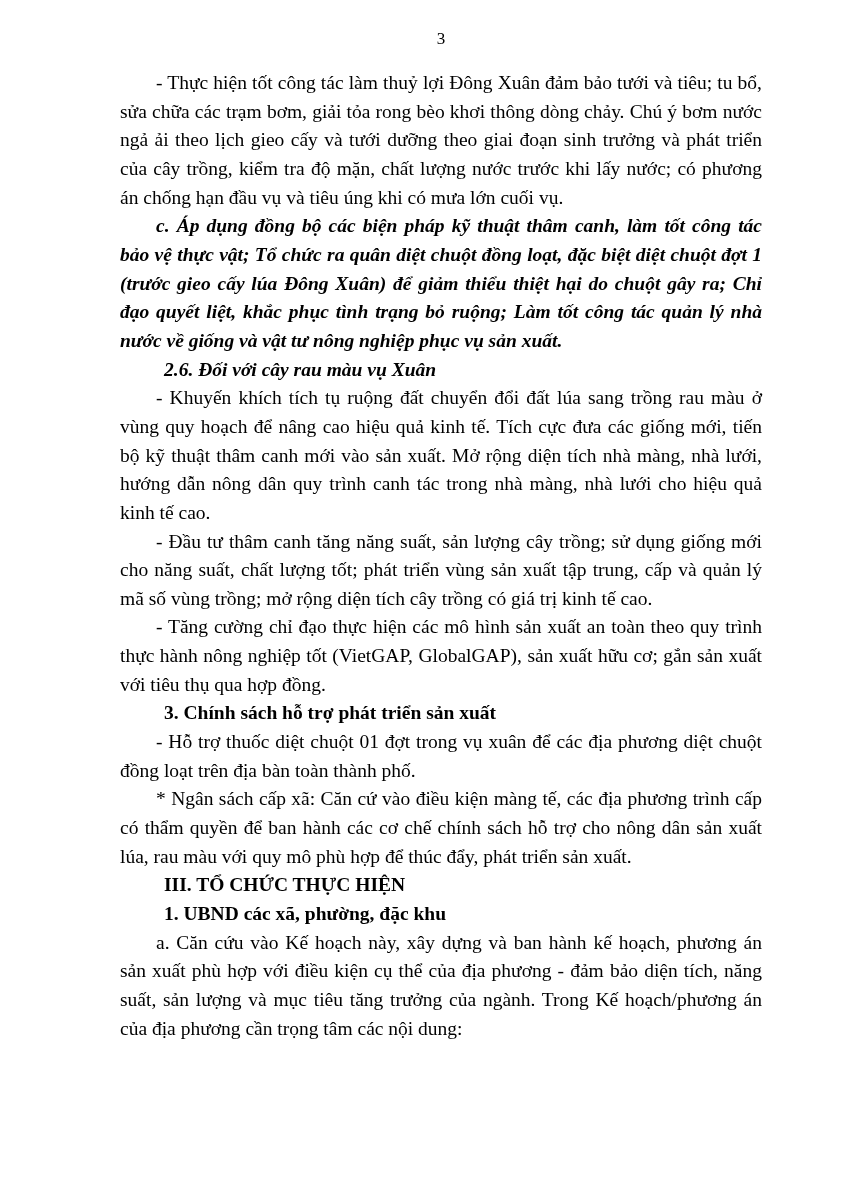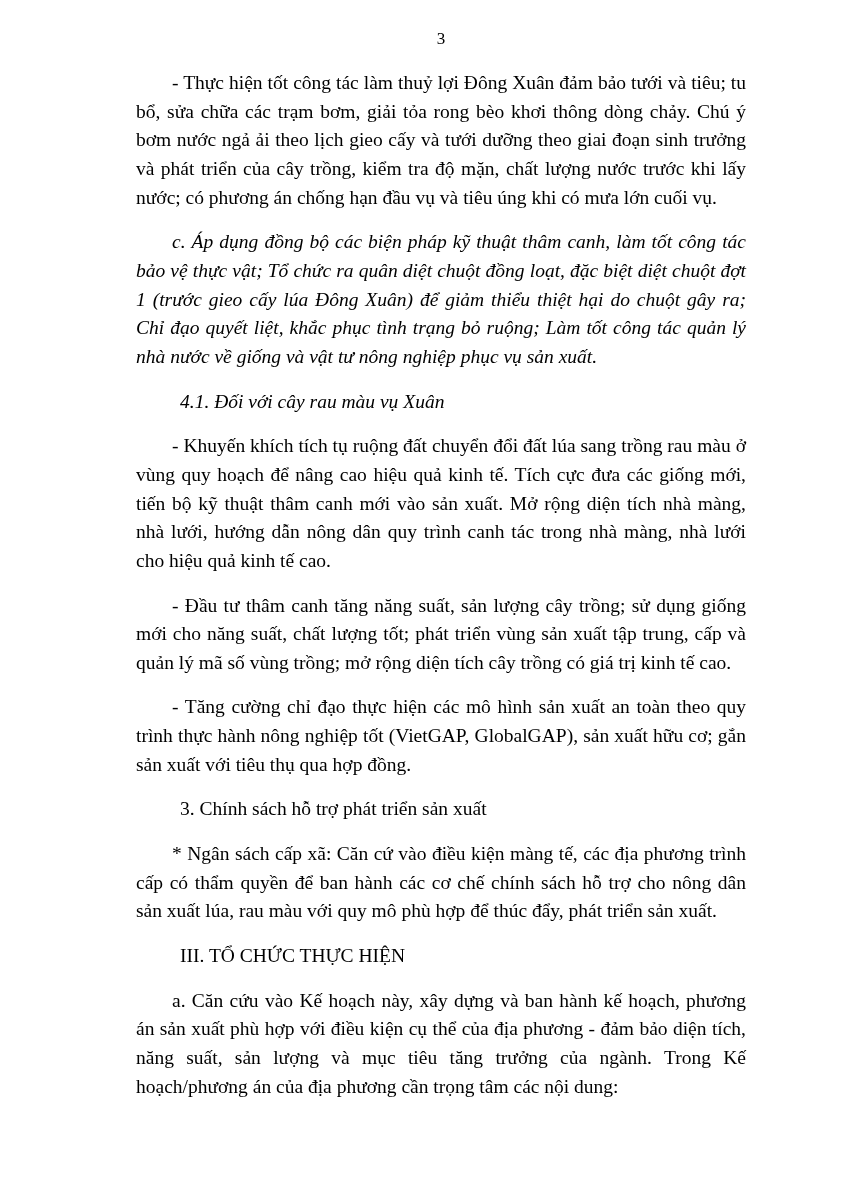--- a/index.html
+++ b/index.html
@@ -25,62 +25,64 @@
     font-size: 17px;
     margin: 0 0 22px 0;
     line-height: 1;
   }
   .doc-body {
     font-size: 19.5px;
     line-height: 1.47;
     text-align: justify;
   }
   p {
-    margin: 16px;
+    margin: 0;
     text-indent: 36px;
   }
   .bold-italic {
-    font-weight: normal;
+    font-weight: bold;
     font-style: italic;
   }
   .bold {
-    font-weight: normal;
+    font-weight: bold;
   }
   .head-ind {
     text-indent: 44px;
   }
 </style>
 </head>
 <body>
 
 <div class="page">
 
   <div class="page-number">3</div>
 
   <div class="doc-body">
 
     <p class="">- Thực hiện tốt công tác làm thuỷ lợi Đông Xuân đảm bảo tưới và tiêu; tu bổ, sửa chữa các trạm bơm, giải tỏa rong bèo khơi thông dòng chảy. Chú ý bơm nước ngả ải theo lịch gieo cấy và tưới dưỡng theo giai đoạn sinh trưởng và phát triển của cây trồng, kiểm tra độ mặn, chất lượng nước trước khi lấy nước; có phương án chống hạn đầu vụ và tiêu úng khi có mưa lớn cuối vụ.</p>
 
     <p class="bold-italic">c. Áp dụng đồng bộ các biện pháp kỹ thuật thâm canh, làm tốt công tác bảo vệ thực vật; Tổ chức ra quân diệt chuột đồng loạt, đặc biệt diệt chuột đợt 1 (trước gieo cấy lúa Đông Xuân) để giảm thiểu thiệt hại do chuột gây ra; Chỉ đạo quyết liệt, khắc phục tình trạng bỏ ruộng; Làm tốt công tác quản lý nhà nước về giống và vật tư nông nghiệp phục vụ sản xuất.</p>
 
-    <p class="bold-italic head-ind">4.1. Đối với cây rau màu vụ Xuân</p>
+    <p class="bold-italic head-ind">2.6. Đối với cây rau màu vụ Xuân</p>
 
     <p>- Khuyến khích tích tụ ruộng đất chuyển đổi đất lúa sang trồng rau màu ở vùng quy hoạch để nâng cao hiệu quả kinh tế. Tích cực đưa các giống mới, tiến bộ kỹ thuật thâm canh mới vào sản xuất. Mở rộng diện tích nhà màng, nhà lưới, hướng dẫn nông dân quy trình canh tác trong nhà màng, nhà lưới cho hiệu quả kinh tế cao.</p>
 
     <p>- Đầu tư thâm canh tăng năng suất, sản lượng cây trồng; sử dụng giống mới cho năng suất, chất lượng tốt; phát triển vùng sản xuất tập trung, cấp và quản lý mã số vùng trồng; mở rộng diện tích cây trồng có giá trị kinh tế cao.</p>
 
     <p>- Tăng cường chỉ đạo thực hiện các mô hình sản xuất an toàn theo quy trình thực hành nông nghiệp tốt (VietGAP, GlobalGAP), sản xuất hữu cơ; gắn sản xuất với tiêu thụ qua hợp đồng.</p>
 
     <p class="bold head-ind">3. Chính sách hỗ trợ phát triển sản xuất</p>
 
 
+    <p>- Hỗ trợ thuốc diệt chuột 01 đợt trong vụ xuân để các địa phương diệt chuột đồng loạt trên địa bàn toàn thành phố.</p>
 
 
 
     <p>* Ngân sách cấp xã: Căn cứ vào điều kiện màng tế, các địa phương trình cấp có thẩm quyền để ban hành các cơ chế chính sách hỗ trợ cho nông dân sản xuất lúa, rau màu với quy mô phù hợp để thúc đẩy, phát triển sản xuất.</p>
 
     <p class="bold head-ind">III. TỔ CHỨC THỰC HIỆN</p>
 
+    <p class="bold head-ind">1. UBND các xã, phường, đặc khu</p>
 
     <p>a. Căn cứu vào Kế hoạch này, xây dựng và ban hành kế hoạch, phương án sản xuất phù hợp với điều kiện cụ thể của địa phương - đảm bảo diện tích, năng suất, sản lượng và mục tiêu tăng trưởng của ngành. Trong Kế hoạch/phương án của địa phương cần trọng tâm các nội dung:</p>
 
   </div>
 </div>
 
 </body></html>

